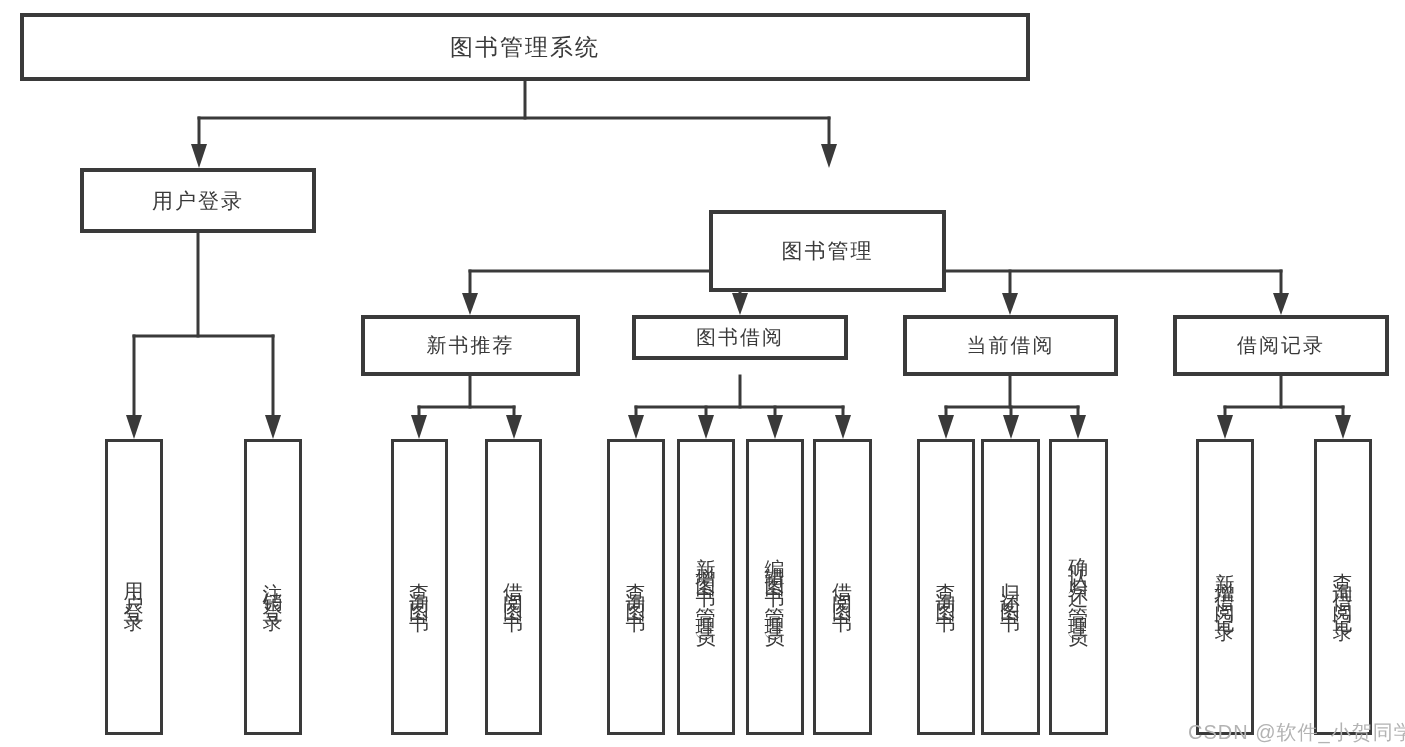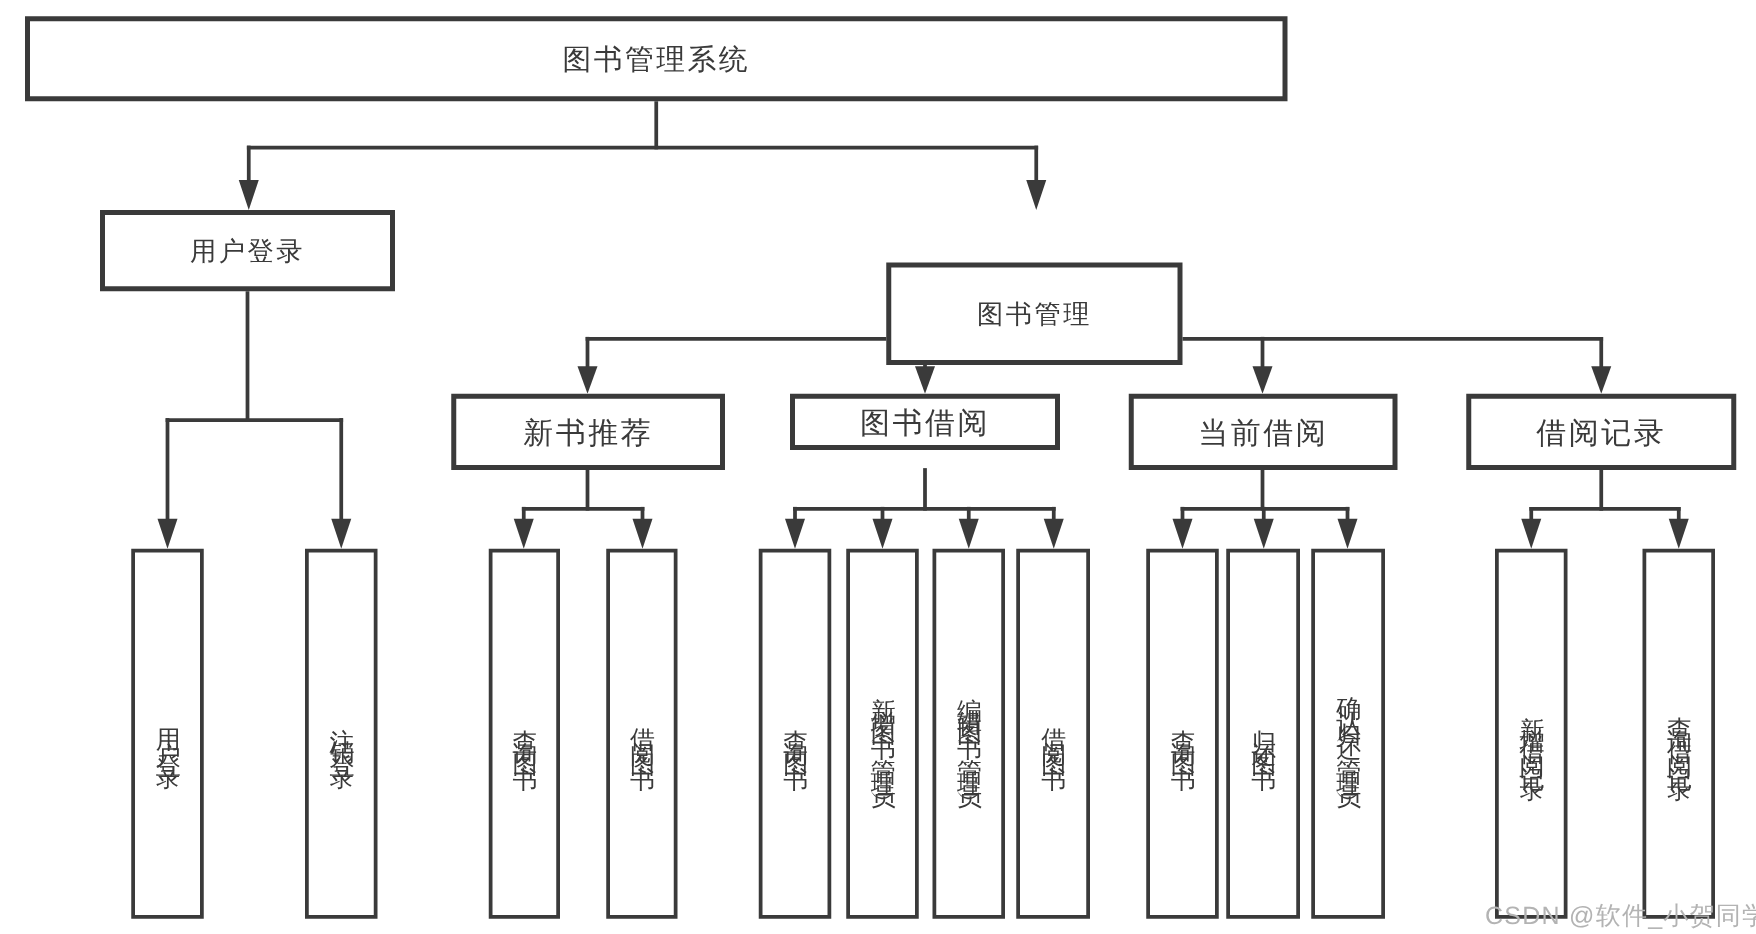--- a/index.html
+++ b/index.html
@@ -36,21 +36,21 @@
     background: var(--background, #ffffff);
     display: flex;
     align-items: center;
     justify-content: center;
     color: var(--text, #3a3a3a);
     letter-spacing: 2px;
     white-space: nowrap;
   }
   .hbox.root { font-size: 23px; }
   .hbox.l2 { font-size: 21px; }
-  .hbox.l3 { font-size: 24px; }
+  .hbox.l3 { font-size: 20px; }
   .vbox {
     position: absolute;
     top: 439px;
     height: 296px;
     box-sizing: border-box;
     border: 3px solid var(--line, #3a3a3a);
     background: var(--background, #ffffff);
     display: flex;
     align-items: center;
     justify-content: center;

